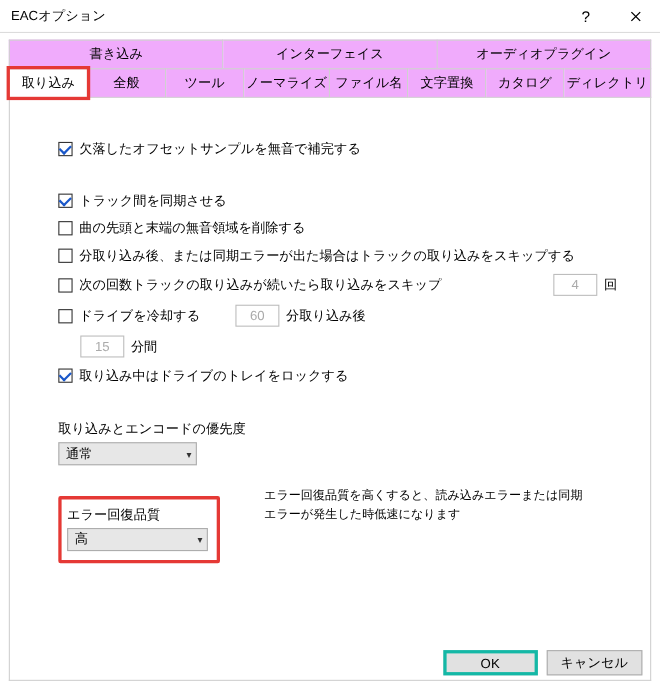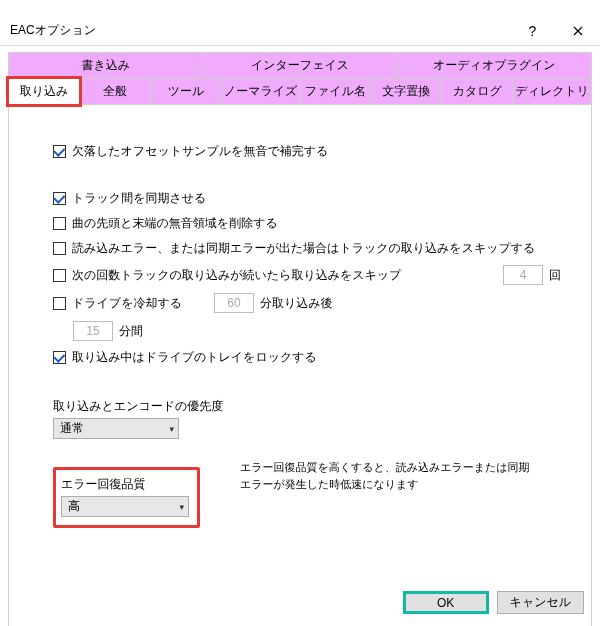--- a/index.html
+++ b/index.html
@@ -12,21 +12,20 @@
     color: #000;
     overflow: hidden;
   }
   .titlebar {
     height: 30px;
     display: flex;
     align-items: center;
     padding: 0 0 0 10px;
     border-bottom: 1px solid #dcdcdc;
     background: #ffffff;
-    margin-top: 16px;
   }
   .titlebar .title { flex: 1; font-size: 12px; color: #000; }
   .titlebar .btn {
     width: 45px; height: 30px;
     display: flex; align-items: center; justify-content: center;
     font-size: 14px;
     color: #000;
   }
 
   .tabs-wrap {
@@ -191,21 +190,21 @@
     <span class="lbl">トラック間を同期させる</span>
   </div>
 
   <div class="chk-row">
     <span class="chk"></span>
     <span class="lbl">曲の先頭と末端の無音領域を削除する</span>
   </div>
 
   <div class="chk-row">
     <span class="chk"></span>
-    <span class="lbl">読み込みエラー、または同期エラーが出た場合はトラックの取り込みをスキップする</span>
+    <span class="lbl">分取り込み後、または同期エラーが出た場合はトラックの取り込みをスキップする</span>
   </div>
 
   <div class="chk-row">
     <span class="chk"></span>
     <span class="lbl">次の回数トラックの取り込みが続いたら取り込みをスキップ</span>
     <span style="flex:1"></span>
     <input class="num-input disabled" readonly="" value="4" style="">
     <span>回</span>
   </div>
 

